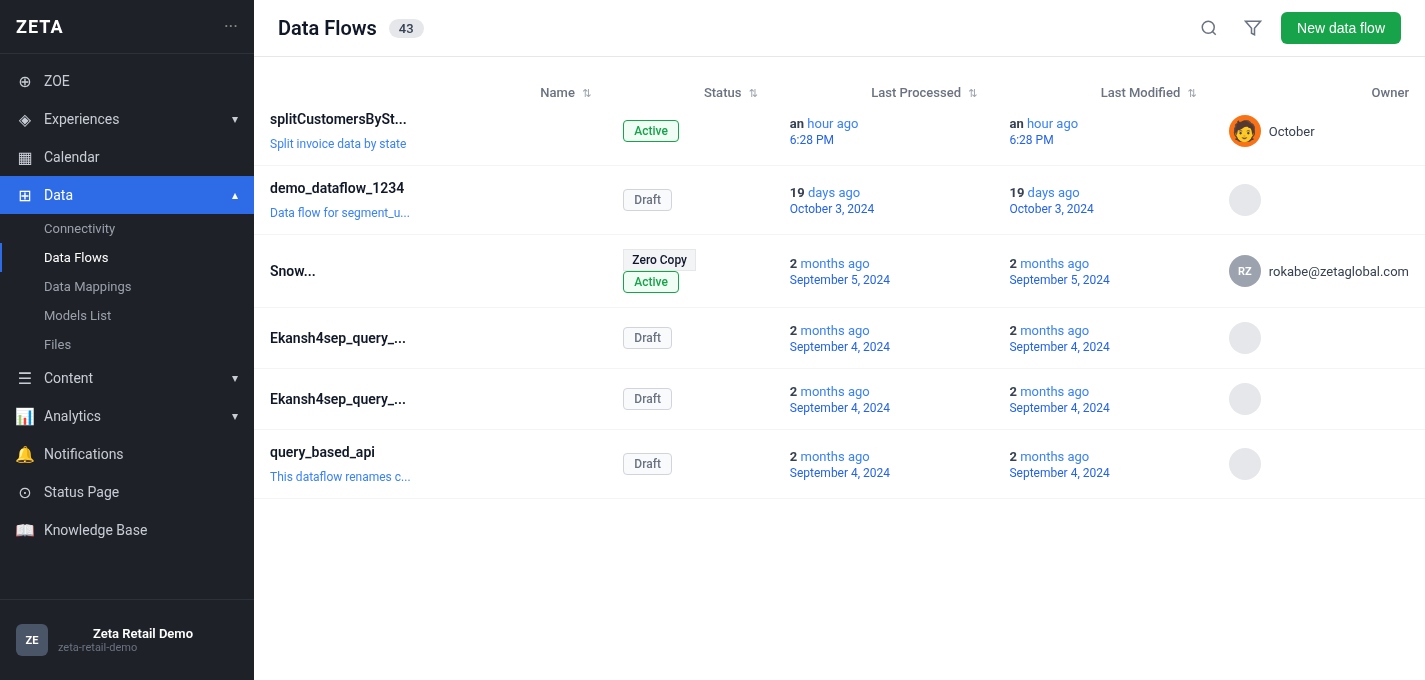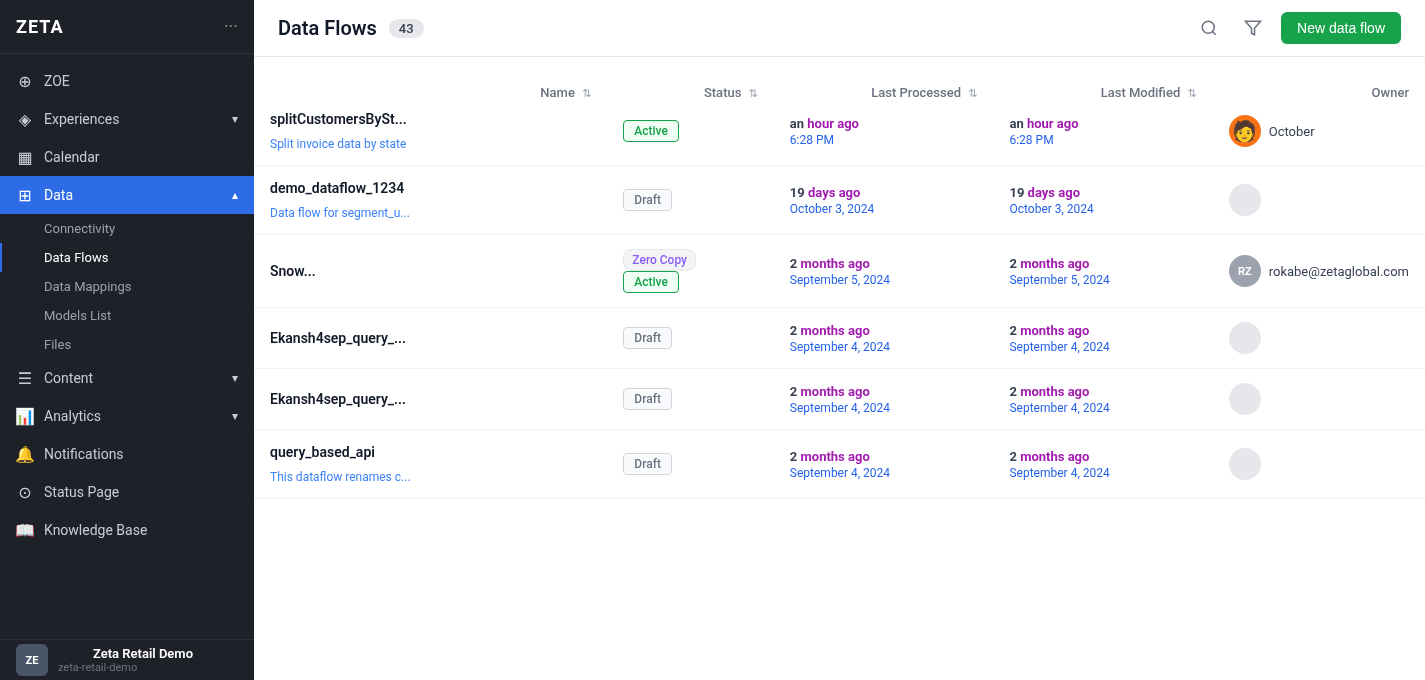--- a/index.html
+++ b/index.html
@@ -43,21 +43,21 @@
       display: flex; align-items: center;
       padding: 7px 16px 7px 44px;
       font-size: 13px;
       color: #9aa0aa;
       cursor: pointer;
     }
     .sub-nav-item.active { color: #fff; border-left: 2px solid #2e6be6; padding-left: 42px; }
 
     .sidebar-bottom {
       border-top: 1px solid #2d3139;
-      padding: 4px 16px;
+      padding: 24px 16px;
       display: flex; align-items: center; gap: 10px;
     }
     .avatar-ze {
       width: 32px; height: 32px; border-radius: 6px;
       background: #4a5568; color: #fff;
       display: flex; align-items: center; justify-content: center;
       font-size: 11px; font-weight: 700;
     }
     .org-info { display: flex; flex-direction: column; }
     .org-name { font-size: 13px; color: #fff; font-weight: 600; margin-left: 35px; }
@@ -114,29 +114,29 @@
       display: inline-flex; align-items: center;
       border-radius: 4px; padding: 3px 10px;
       font-size: 12px; font-weight: 500;
       border: 1px solid;
     }
     .status-active { color: #16a34a; border-color: #16a34a; background: #f0fdf4; }
     .status-draft { color: #6b7280; border-color: #d1d5db; background: #f9fafb; }
 
     .tag-badge {
       display: inline-flex; align-items: center;
-      border-radius: 8px; padding: 3px 8px;
+      border-radius: 0; padding: 3px 8px;
       font-size: 12px; font-weight: 500;
-      background: #f3f4f6; color: #8b5cf6;
+      background: #f3f4f6; color: #0f172a;
       border: 1px solid #e5e7eb;
       margin-right: 8px;
     }
 
     .time-cell .time-main { font-size: 13px; color: #374151; }
-    .time-cell .time-main .ago { color: #a21caf; font-weight: 700; text-align: center; }
+    .time-cell .time-main .ago { color: #3b82f6; font-weight: 400; text-align: center; }
     .time-cell .time-sub { font-size: 12px; color: #2563eb; margin-top: 2px; }
 
     .owner-cell { display: flex; align-items: center; gap: 8px; }
     .avatar-img {
       width: 32px; height: 32px; border-radius: 50%;
       background: #f97316; display: flex; align-items: center; justify-content: center;
       font-size: 14px; overflow: hidden;
     }
     .avatar-initials {
       width: 32px; height: 32px; border-radius: 50%;

